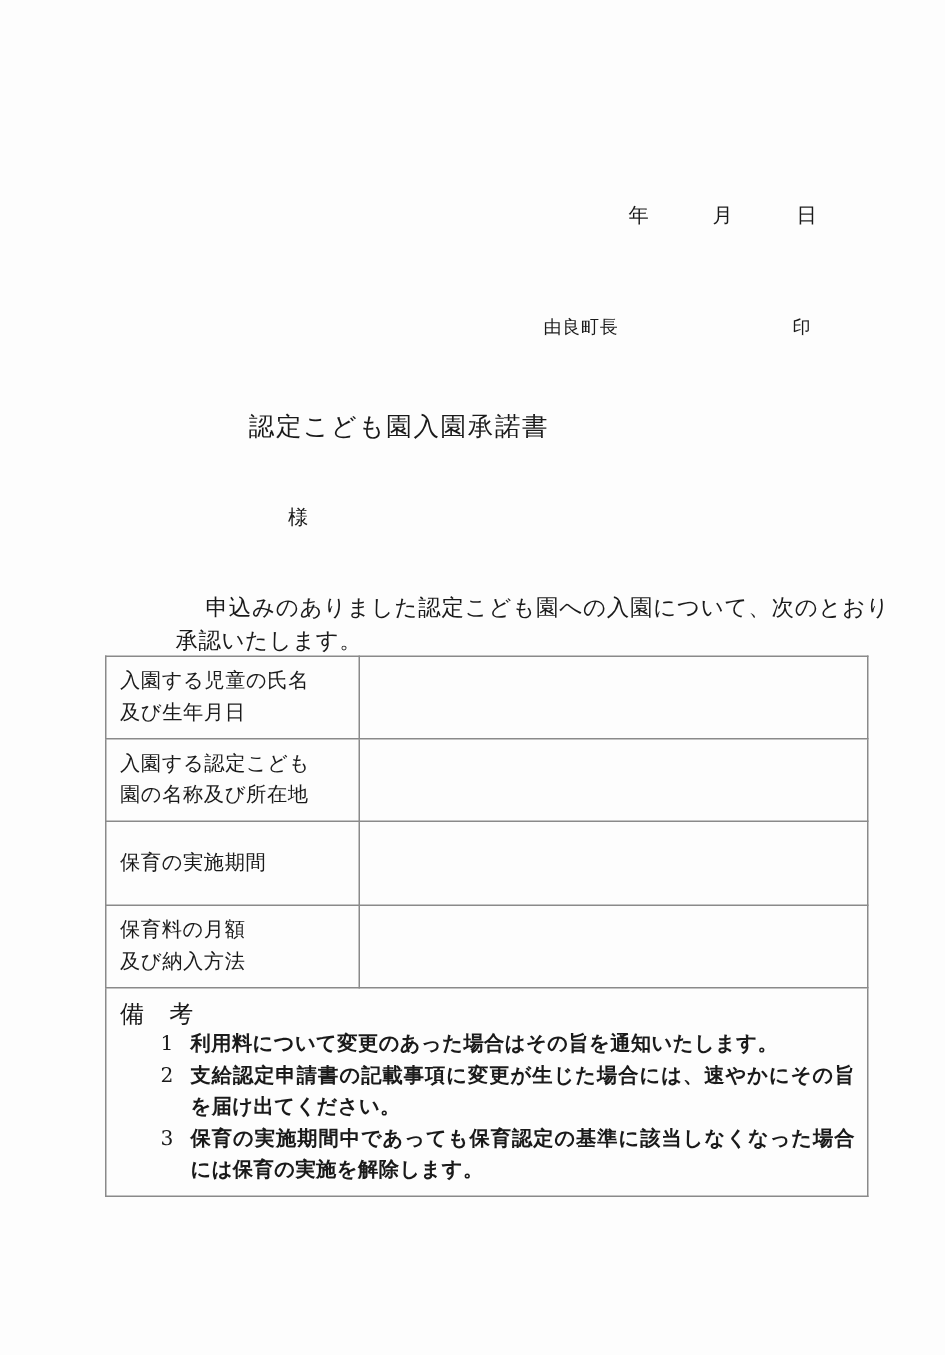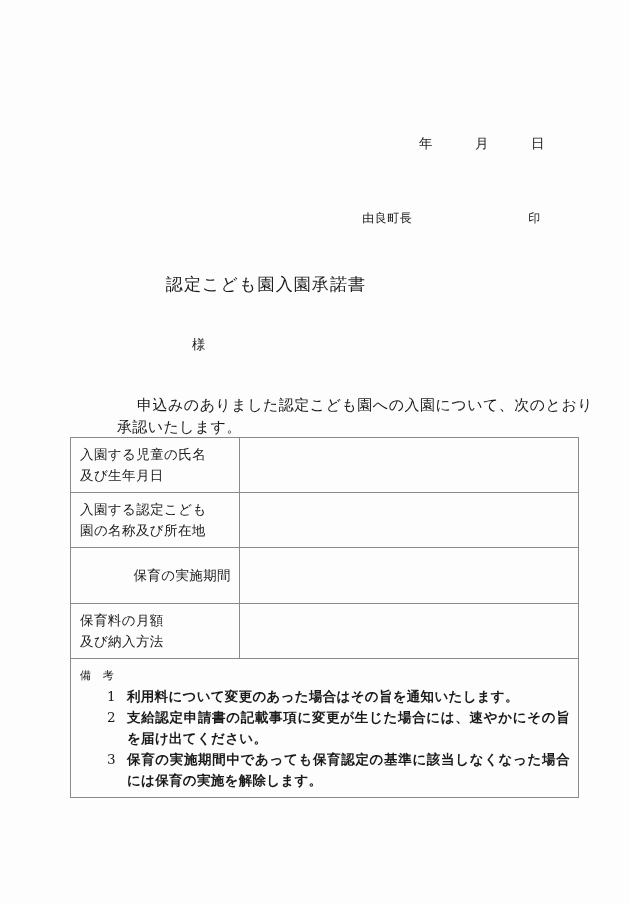--- a/index.html
+++ b/index.html
@@ -108,30 +108,30 @@
     width: 321px;
   }
   .row-a .label-cell,
   .row-b .label-cell,
   .row-d .label-cell {
     height: 38px;
     margin-left: 20px;
   }
   .row-a td { height: 38px; }
   .row-b td { height: 41px; }
-  .row-c td { height: 43px; text-align: right; }
+  .row-c td { height: 43px; }
   .row-d td { height: 41px; }
 
   .notes-cell {
     padding: 7px 9px 14px 9px;
     vertical-align: top;
     height: 124px;
   }
   .notes-head {
-    font-size: 11px;
+    font-size: 16px;
     line-height: 21px;
     white-space: pre;
     letter-spacing: 0.4px;
   }
   .note-row {
     display: flex;
     font-size: 13.5px;
     line-height: 21px;
     letter-spacing: 0.3px;
   }

